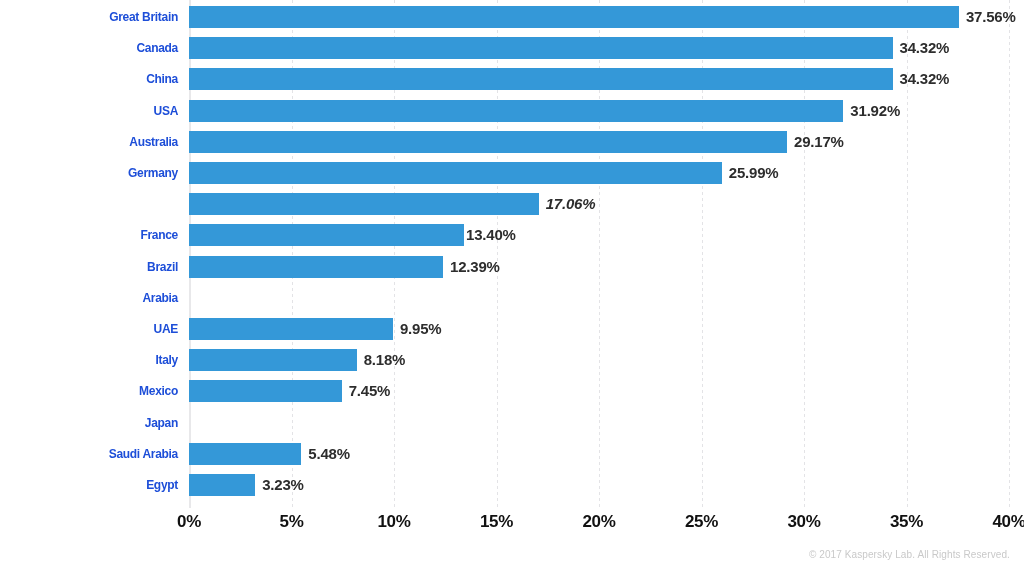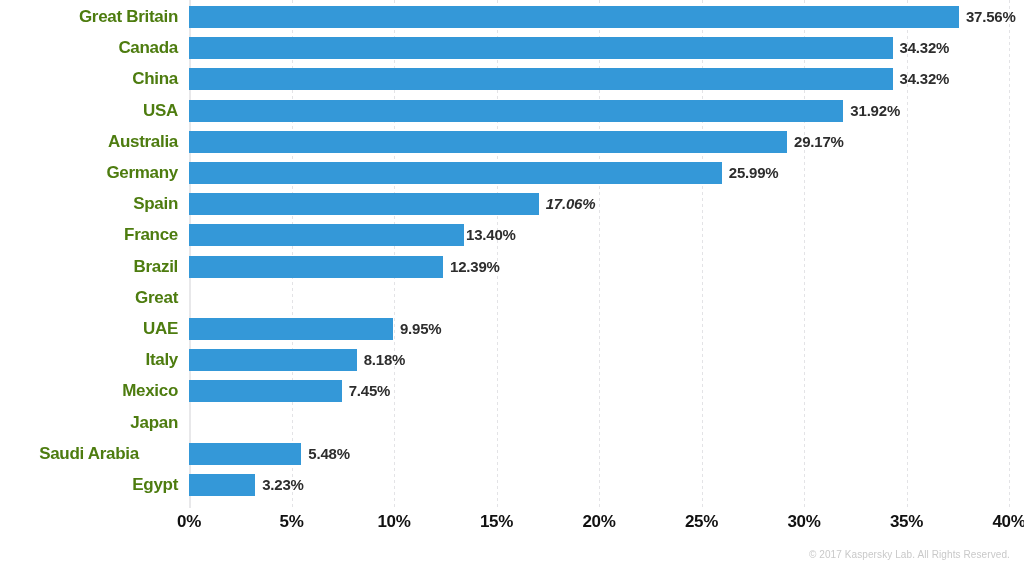--- a/index.html
+++ b/index.html
@@ -81,23 +81,23 @@
     width:178px;
     height:508px;
   }
   .cat-label{
     position:absolute;
     right:0;
     width:178px;
     height:22px;
     line-height:22px;
     text-align:right;
-    font-size:17px;
+    font-size:12px;
     font-weight:bold;
-    color:#4d7c0f;
+    color:#1d4ed8;
     white-space:nowrap;
     letter-spacing:-0.3px;
   }
 
   
   .xticks{
     position:absolute;
     left:189px;
     top:512px;
     width:820px;
@@ -201,29 +201,28 @@
       </div>
   </div>
 
   <div class="cat-labels" id="cat-labels">
       <div class="cat-label" style="top: 6px;">Great Britain</div>
       <div class="cat-label" style="top: 37.2px;">Canada</div>
       <div class="cat-label" style="top: 68.4px;">China</div>
       <div class="cat-label" style="top: 99.6px;">USA</div>
       <div class="cat-label" style="top: 130.8px;">Australia</div>
       <div class="cat-label" style="top: 162px;">Germany</div>
-      <div class="cat-label" style="top: 193.2px;">Spain</div>
       <div class="cat-label" style="top: 224.4px; padding-left: 13px;">France</div>
       <div class="cat-label" style="top: 255.6px;">Brazil</div>
-      <div class="cat-label" style="top: 286.8px;">Great</div>
+      <div class="cat-label" style="top: 286.8px;">Arabia</div>
       <div class="cat-label" style="top: 318px;">UAE</div>
       <div class="cat-label" style="top: 349.2px;">Italy</div>
       <div class="cat-label" style="top: 380.4px;">Mexico</div>
       <div class="cat-label" style="top: 411.6px;">Japan</div>
-      <div class="cat-label" style="top: 442.8px; text-align: center;">Saudi Arabia</div>
+      <div class="cat-label" style="top: 442.8px;">Saudi Arabia</div>
       <div class="cat-label" style="top: 474px;">Egypt</div>
     </div>
 
   <div class="xticks" id="xticks">
       <div class="xtick" style="left: 0px;">0%</div>
       <div class="xtick" style="left: 102.5px;">5%</div>
       <div class="xtick" style="left: 205px;">10%</div>
       <div class="xtick" style="left: 307.5px;">15%</div>
       <div class="xtick" style="left: 410px;">20%</div>
       <div class="xtick" style="left: 512.5px;">25%</div>

